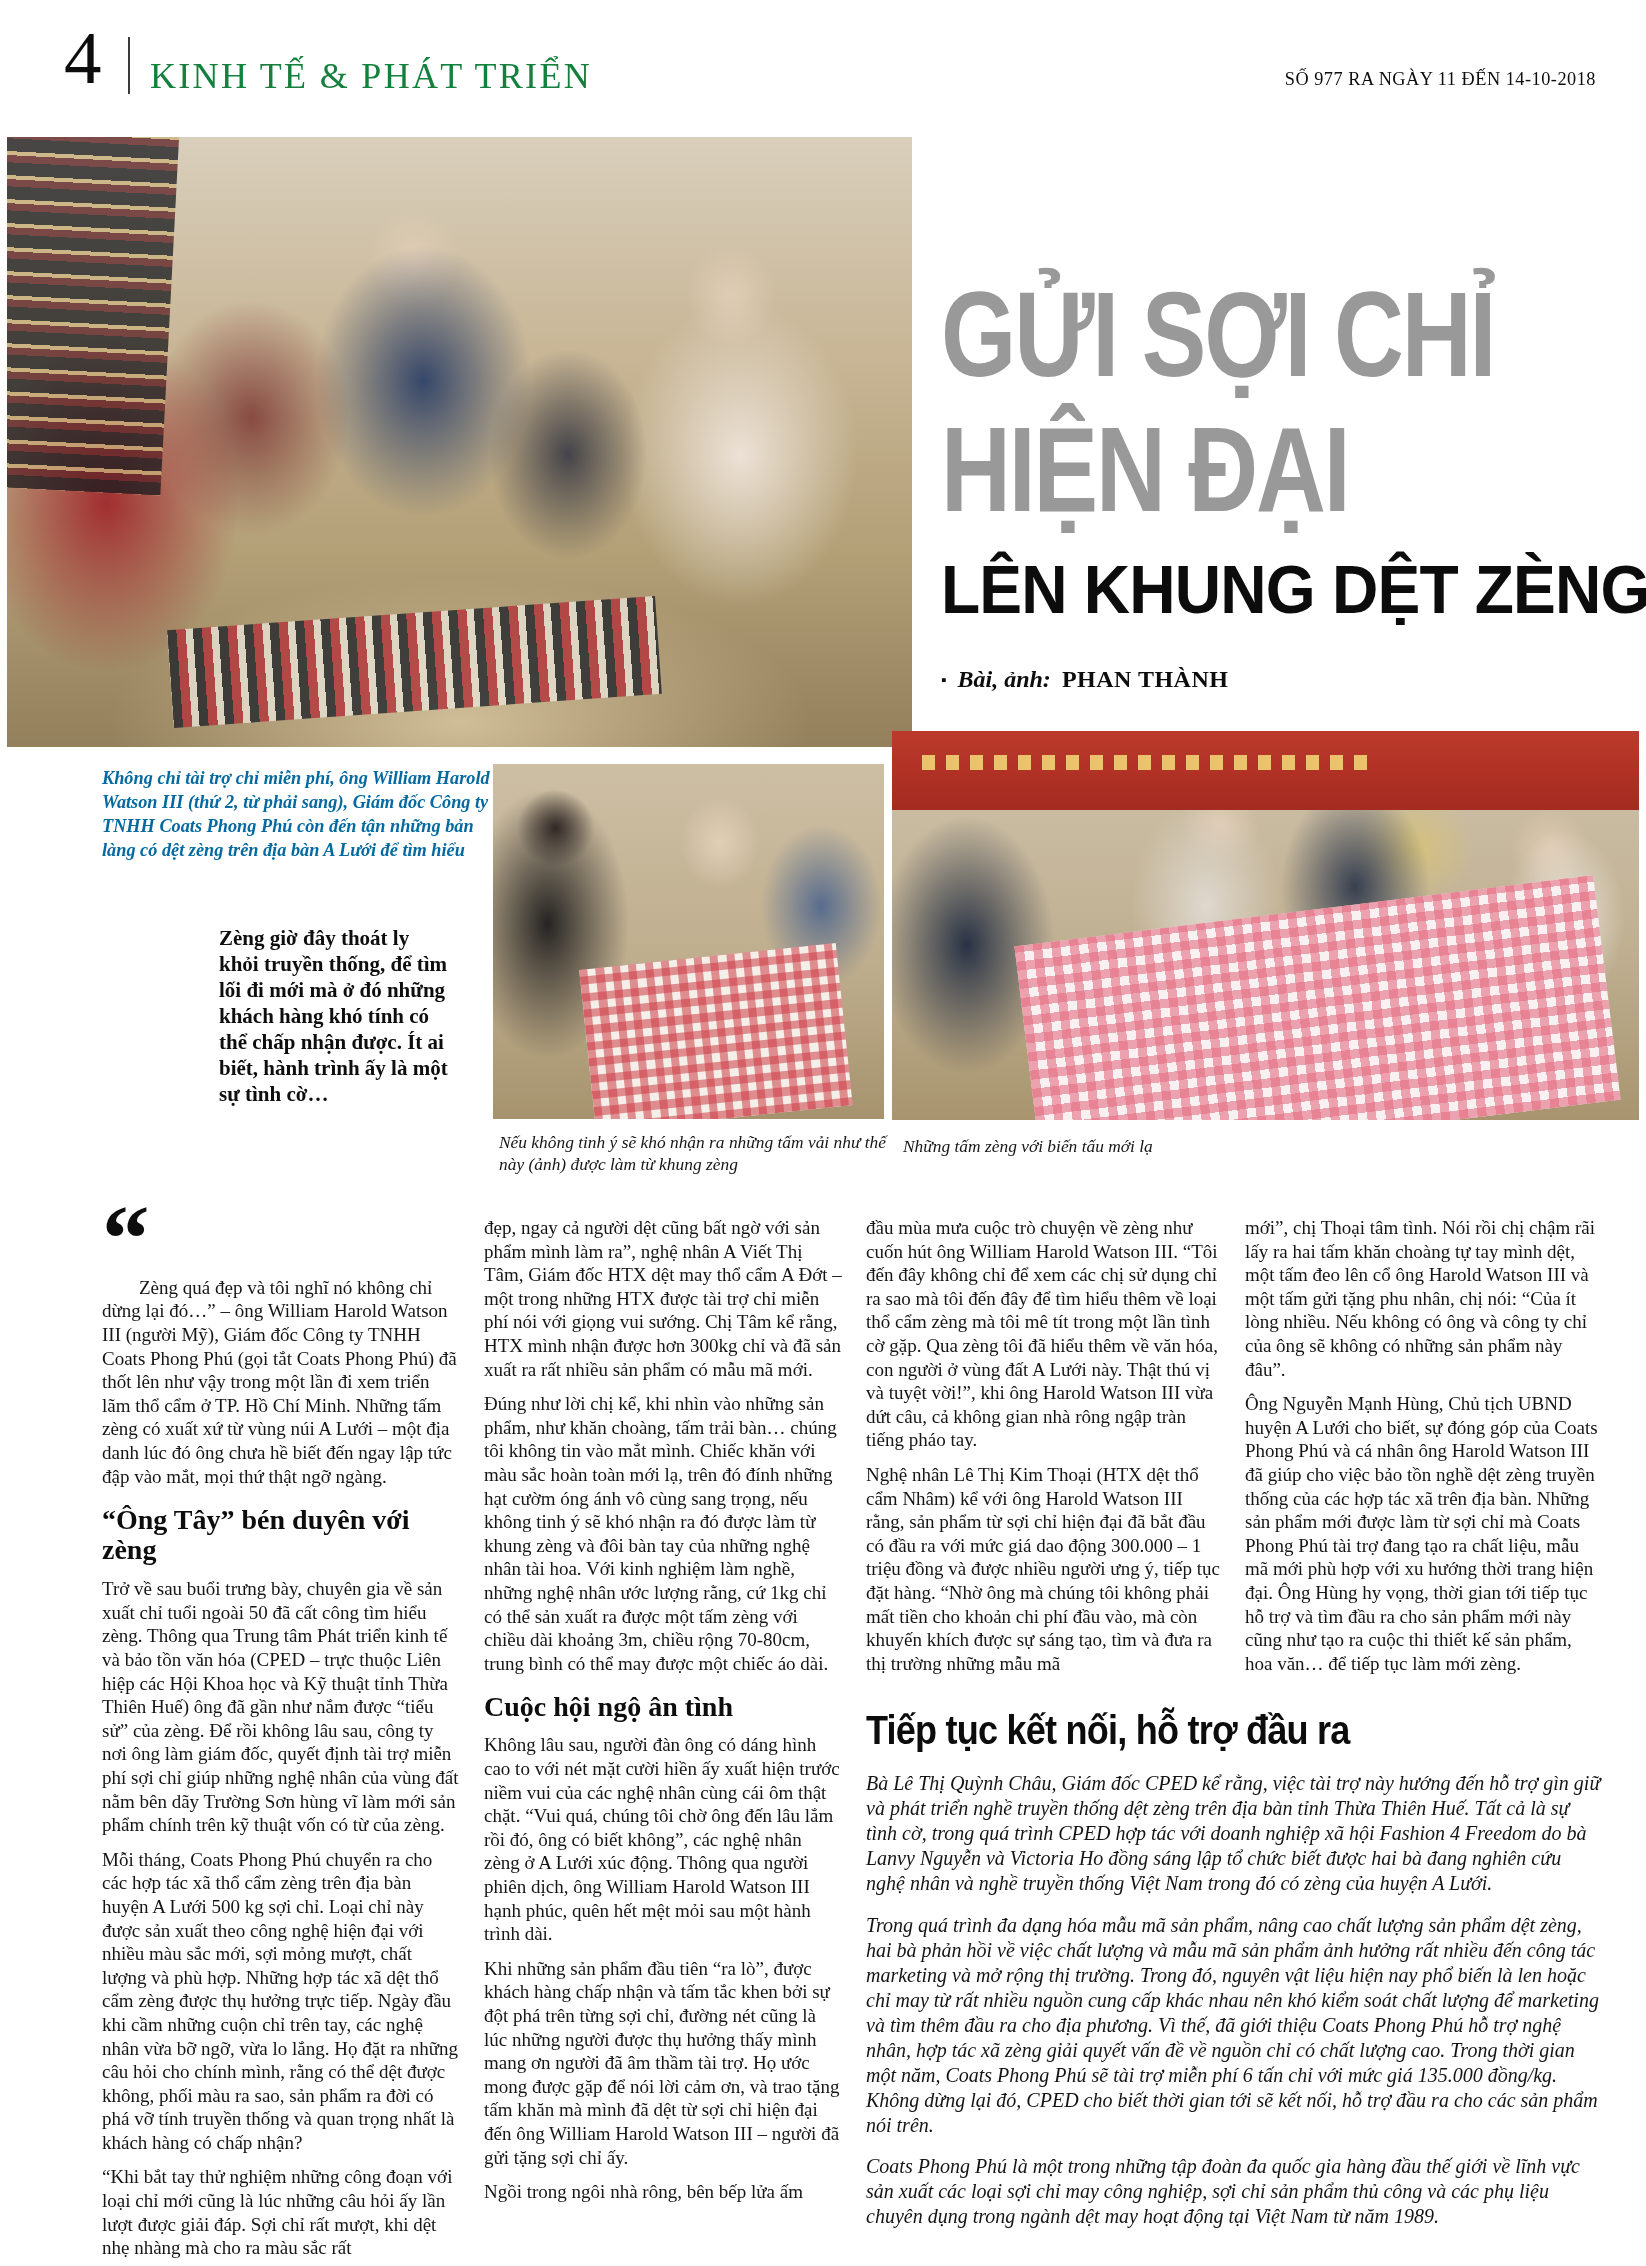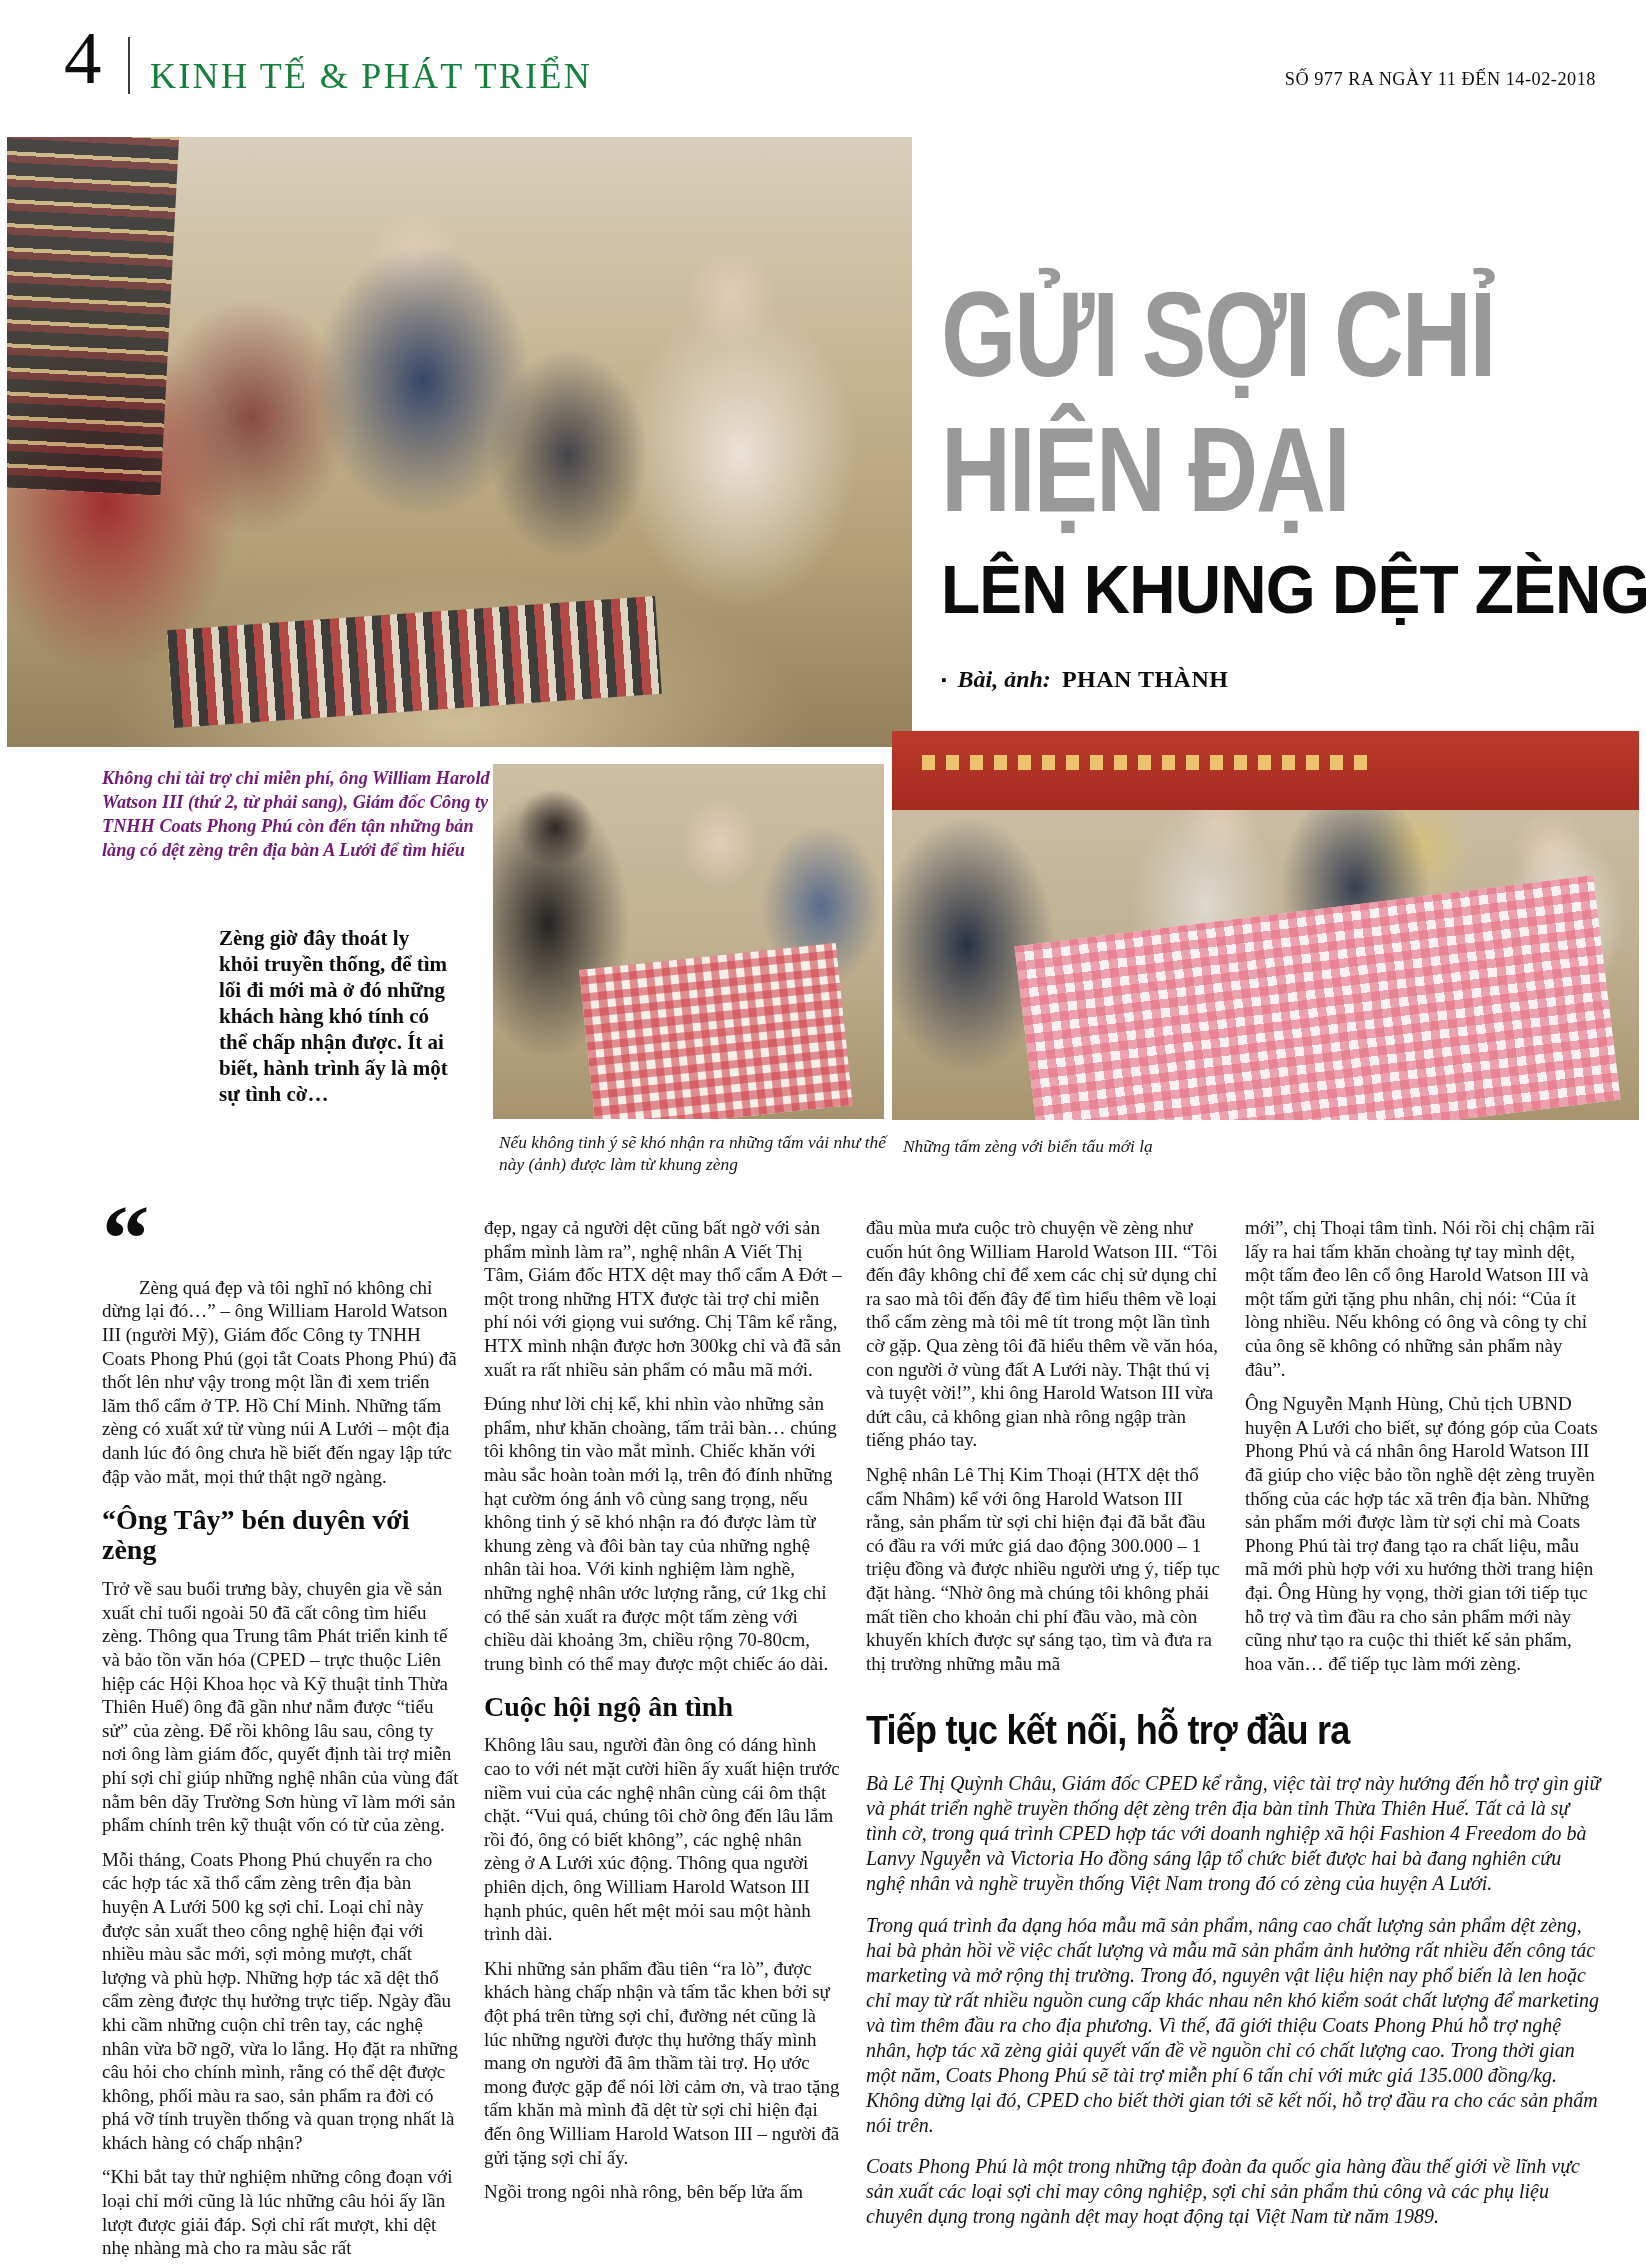--- a/index.html
+++ b/index.html
@@ -66,21 +66,21 @@
   
   .headline{position:absolute;left:941px;top:267px;width:704px;}
   .hl-gray{font-family:"Liberation Sans",sans-serif;font-weight:700;font-size:121px;line-height:135px;color:#999999;letter-spacing:-2.7px;white-space:nowrap;transform:scaleX(.80);transform-origin:left top;}
   .hl-black{font-family:"Liberation Sans",sans-serif;font-weight:700;font-size:69px;line-height:79px;color:#0c0c0c;letter-spacing:-0.9px;white-space:nowrap;transform:scaleX(.93);transform-origin:left top;margin-top:12.8px;}
   .byline{margin-top:37px;font-size:24px;color:#0d0d0d;display:flex;align-items:center;gap:11px;}
   .byline .bullet{font-size:15.5px;line-height:1;}
   .byline .prefix{font-style:italic;font-weight:700;}
   .byline .author{font-weight:700;letter-spacing:0.5px;}
 
   
-  .cap-main{position:absolute;left:102px;top:766px;width:398px;font-size:18.3px;line-height:24px;font-weight:700;font-style:italic;color:#701a75;}
+  .cap-main{position:absolute;left:102px;top:766px;width:398px;font-size:18.3px;line-height:24px;font-weight:700;font-style:italic;color:#0369a1;}
   .pullquote{position:absolute;left:219px;top:925px;width:230px;font-size:21px;line-height:26px;font-weight:700;color:#0e0e0e;}
   .cap-mid{position:absolute;left:499px;top:1131px;width:402px;font-size:17.4px;line-height:22px;font-style:italic;color:#161616;}
   .cap-right{position:absolute;left:903px;top:1135px;width:585px;font-size:17.4px;line-height:22px;font-style:italic;color:#161616;}
 
   
   .body-wrap{position:absolute;left:102px;top:1212px;width:1499px;display:flex;gap:24px;}
   .col{width:358px;flex:0 0 358px;font-size:19px;line-height:23.6px;text-align:left;}
   .col p{margin:4px 0 11px;}
   .right-half{width:735px;flex:0 0 735px;}
   .twocol{display:flex;gap:24px;}
@@ -91,21 +91,21 @@
   .section-head{font-family:"Liberation Sans",sans-serif;font-weight:700;font-size:41px;line-height:1;letter-spacing:-0.9px;color:#0c0c0c;white-space:nowrap;transform:scaleX(.88);transform-origin:left top;margin:24px 0 20px;}
   .ital p{font-style:italic;font-size:20px;line-height:25px;margin:0 0 16.4px;color:#141414;}
 </style>
 </head>
 <body>
 
 <div class="hdr">
   <div class="hdr-pagenum">4</div>
   <div class="hdr-bar"></div>
   <div class="hdr-section">KINH TẾ &amp; PHÁT TRIỂN</div>
-  <div class="hdr-issue">SỐ 977 RA NGÀY 11 ĐẾN 14-02-2018</div>
+  <div class="hdr-issue">SỐ 977 RA NGÀY 11 ĐẾN 14-10-2018</div>
 </div>
 
 <div class="photo photo-main">
   <div class="textile"></div>
   <div class="loom"></div>
 </div>
 
 <div class="photo photo-mid">
   <div class="gingham"></div>
 </div>

